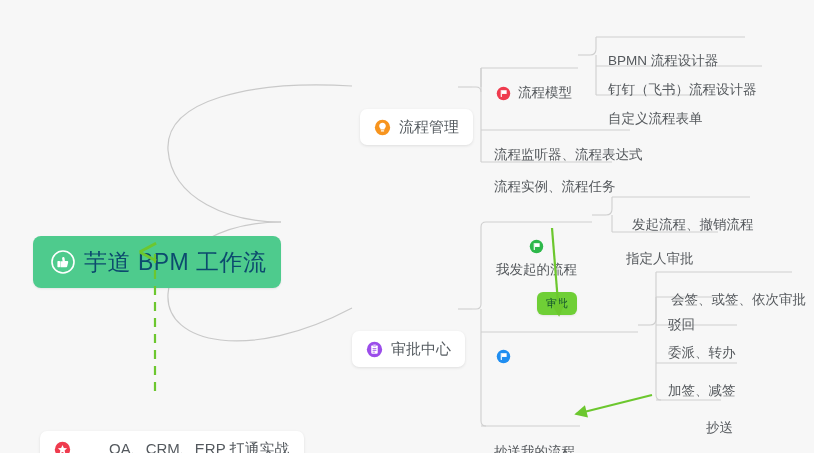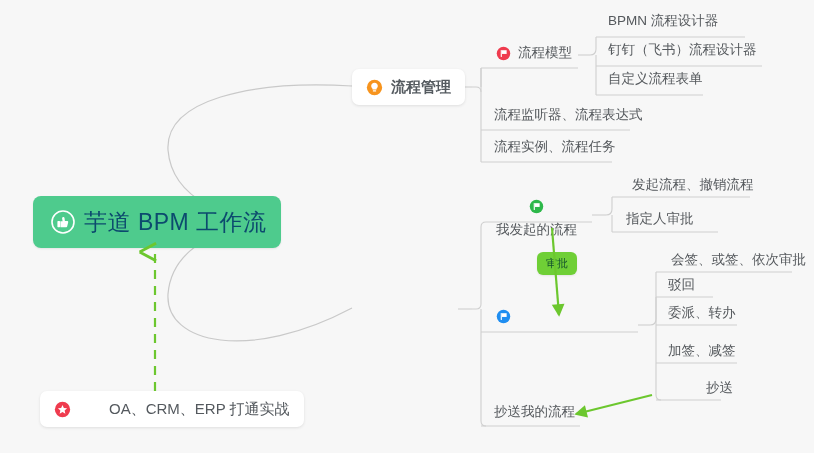--- a/index.html
+++ b/index.html
@@ -8,21 +8,21 @@
     background:#f7f7f7;
     font-family:"Liberation Sans","DejaVu Sans",sans-serif;
     overflow:hidden;
     position:relative;
   }
   #canvas{position:absolute;inset:0;width:814px;height:453px;}
   #svg-layer{position:absolute;left:0;top:0;width:814px;height:453px;pointer-events:none;}
   #svg-top{position:absolute;left:0;top:0;width:814px;height:453px;pointer-events:none;z-index:6;}
 
   
-  .node{position:absolute;box-sizing:border-box;white-space:nowrap;}
+  .node{position:absolute;box-sizing:border-box;white-space:nowrap;margin-top:40px;}
 
   
   .root-node{
     left:33px;top:196px;width:248px;height:52px;
     background:#4ecb8d;border-radius:8px;
     display:flex;align-items:center;gap:9px;
     padding:0 18px;
     box-shadow:0 1px 2px rgba(0,0,0,.08);
     z-index:5;
   }
@@ -33,21 +33,21 @@
   .card-node{
     background:#ffffff;border-radius:7px;
     height:36px;display:flex;align-items:center;gap:8px;
     padding:0 14px;
     box-shadow:0 1px 3px rgba(0,0,0,.10);
     z-index:5;
   }
   .card-label{color:#555b60;font-size:15px;}
   .card-ico{width:17px;height:17px;flex:0 0 17px;display:block;}
 
-  #node-flow-mgmt{left:352px;top:69px;font-weight:bold;}
+  #node-flow-mgmt{left:360px;top:69px;}
   #node-approve-center{left:352px;top:291px;}
   #node-oa{left:40px;top:391px;gap:38px;}
   #node-oa .card-label{font-size:15px;color:#54595e;}
 
   
   .leaf{
     display:flex;align-items:center;gap:7px;
     font-size:13.5px;color:#55595d;
     padding:0 4px 4px 6px;
     z-index:4;
@@ -193,20 +193,31 @@
     <span>自定义流程表单</span>
   </div>
 
   <div class="node leaf" style="left:488px;top:106px;">
     <span>流程监听器、流程表达式</span>
   </div>
   <div class="node leaf" style="left:488px;top:138px;">
     <span>流程实例、流程任务</span>
   </div>
 
+  <div class="node card-node" id="node-approve-center">
+    <svg class="card-ico" viewBox="0 0 20 20">
+      <circle cx="10" cy="10" r="9" fill="#9b4dea"></circle>
+      <rect x="6.2" y="4.9" width="7.6" height="10.2" rx="1.3" fill="#ffffff"></rect>
+      <rect x="8.1" y="3.9" width="3.8" height="2" rx="0.9" fill="#ffffff" stroke="#9b4dea" stroke-width="0.8"></rect>
+      <rect x="7.6" y="8.2" width="4.8" height="1" rx="0.5" fill="#9b4dea"></rect>
+      <rect x="7.6" y="10.4" width="4.8" height="1" rx="0.5" fill="#9b4dea"></rect>
+      <rect x="7.6" y="12.5" width="3.1" height="1" rx="0.5" fill="#9b4dea"></rect>
+    </svg>
+    <span class="card-label">审批中心</span>
+  </div>
 
   <div class="node leaf" style="left:490px;top:199px;flex-direction:column;">
     <svg class="leaf-ico" viewBox="0 0 20 20">
       <circle cx="10" cy="10" r="9" fill="#2db84a"></circle>
       <rect x="6.3" y="5.2" width="1.5" height="9.6" rx="0.7" fill="#ffffff"></rect>
       <path d="M7.8 5.6 L 14.2 5.6 L 14.2 10.6 L 7.8 10.6 z" fill="#ffffff"></path>
     </svg>
     <span>我发起的流程</span>
   </div>
 

